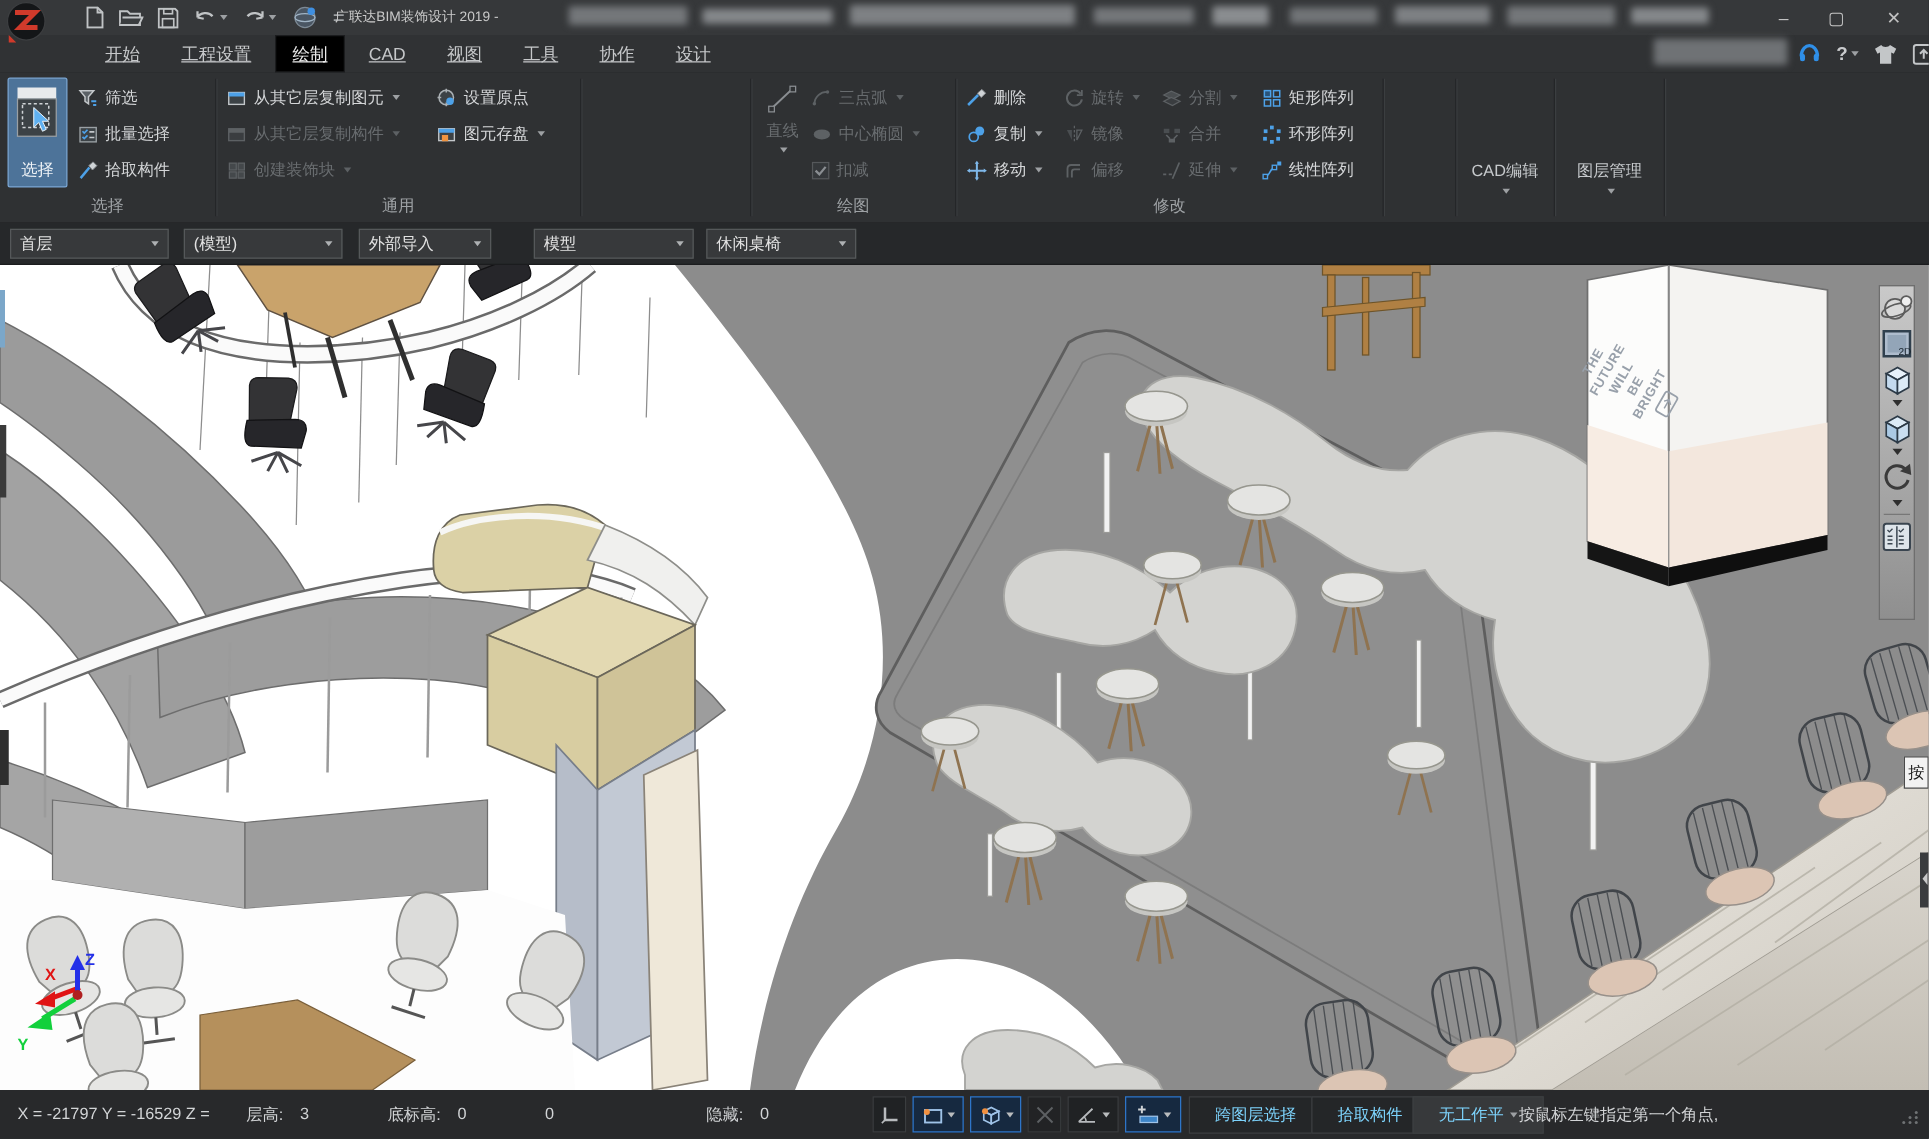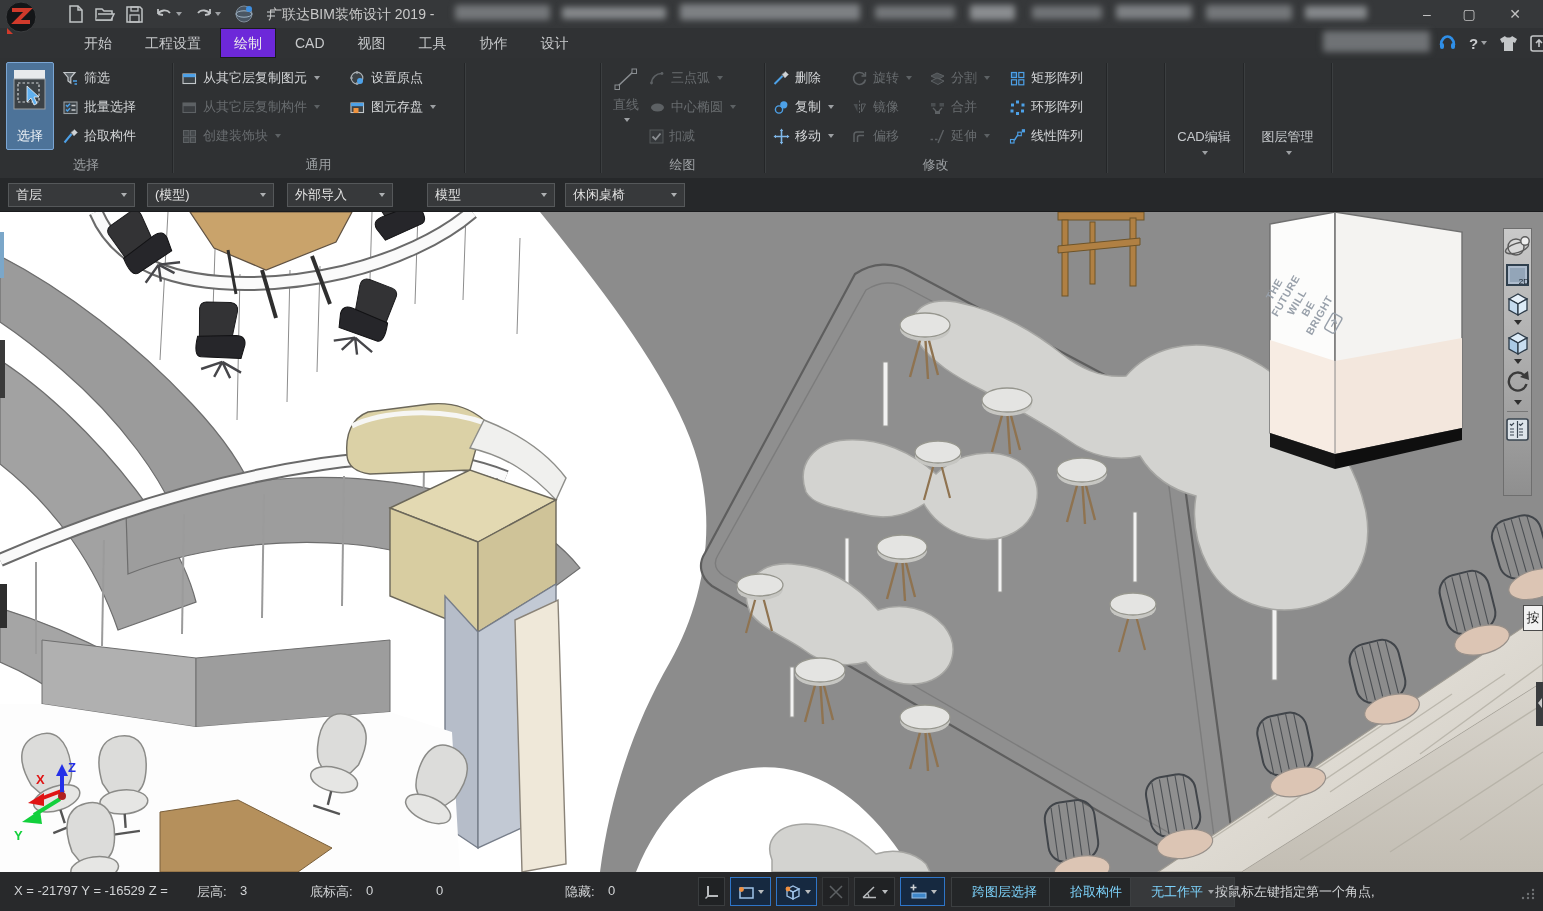--- a/index.html
+++ b/index.html
@@ -5,27 +5,27 @@
   html,body{margin:0;padding:0;background:#202224;}
   body{width:1543px;height:911px;position:relative;overflow:hidden;
        font-family:"Liberation Sans","DejaVu Sans",sans-serif;
        -webkit-font-smoothing:antialiased;color:#d4d6d8;font-size:13px;}
   svg{display:block}
   
   .titlebar{position:absolute;left:0;top:0;width:100%;height:28px;background:#36383a;}
   .qa{position:absolute;top:4px;display:flex;align-items:center;gap:0;}
   .qa .qi{width:20px;height:20px;margin-right:9px;display:flex;align-items:center;justify-content:center;}
   .appicon{position:absolute;left:3px;top:0;width:37px;height:37px;z-index:30;}
-  .wtitle{position:absolute;left:268px;top:6px;color:#c9c9c9;font-size:14px;white-space:nowrap;}
+  .wtitle{position:absolute;left:268px;top:6px;color:#c9c9c9;font-size:11px;white-space:nowrap;}
   .redact{position:absolute;border-radius:2px;filter:blur(3px);}
   .winctl{position:absolute;top:0;height:28px;width:34px;display:flex;align-items:center;justify-content:center;color:#c2c2c2;font-size:14px;}
   
   .tabbar{position:absolute;left:0;top:28px;width:100%;height:30px;background:#303234;display:flex;align-items:stretch;padding-left:70px;box-sizing:border-box;gap:5px;}
-  .tab{padding:0 14px;line-height:30px;color:#c6c8ca;font-size:14px;cursor:default;}
-  .tab.active{background:#6d28d9;color:#ececec;box-shadow:inset 0 0 0 1px #1b1c1e;}
+  .tab{padding:0 14px;line-height:30px;color:#c6c8ca;font-size:14px;cursor:default;text-decoration:underline;}
+  .tab.active{background:#000000;color:#ececec;box-shadow:inset 0 0 0 1px #1b1c1e;}
   .util{position:absolute;top:30px;height:26px;display:flex;align-items:center;gap:12px;}
   
   .ribbon{position:absolute;left:0;top:58px;width:100%;height:120px;background:#2f3133;border-bottom:1px solid #1e1f21;}
   .rgroup{position:absolute;top:0;height:119px;}
   .glabel{position:absolute;bottom:3px;left:0;right:0;text-align:center;color:#9ea2a5;font-size:13px;}
   .vsep{position:absolute;top:5px;bottom:5px;width:1px;background:#242628;box-shadow:1px 0 0 #3b3e40;}
   .ritem{position:absolute;height:24px;display:flex;align-items:center;gap:5px;color:#d4d6d8;font-size:13px;white-space:nowrap;}
   .ritem.dis{color:#686c6f;}
   .cap{width:0;height:0;border-left:3.5px solid transparent;border-right:3.5px solid transparent;border-top:4px solid #9da0a3;display:inline-block;margin-left:2px;}
   .dis .cap{border-top-color:#5d6164;}

